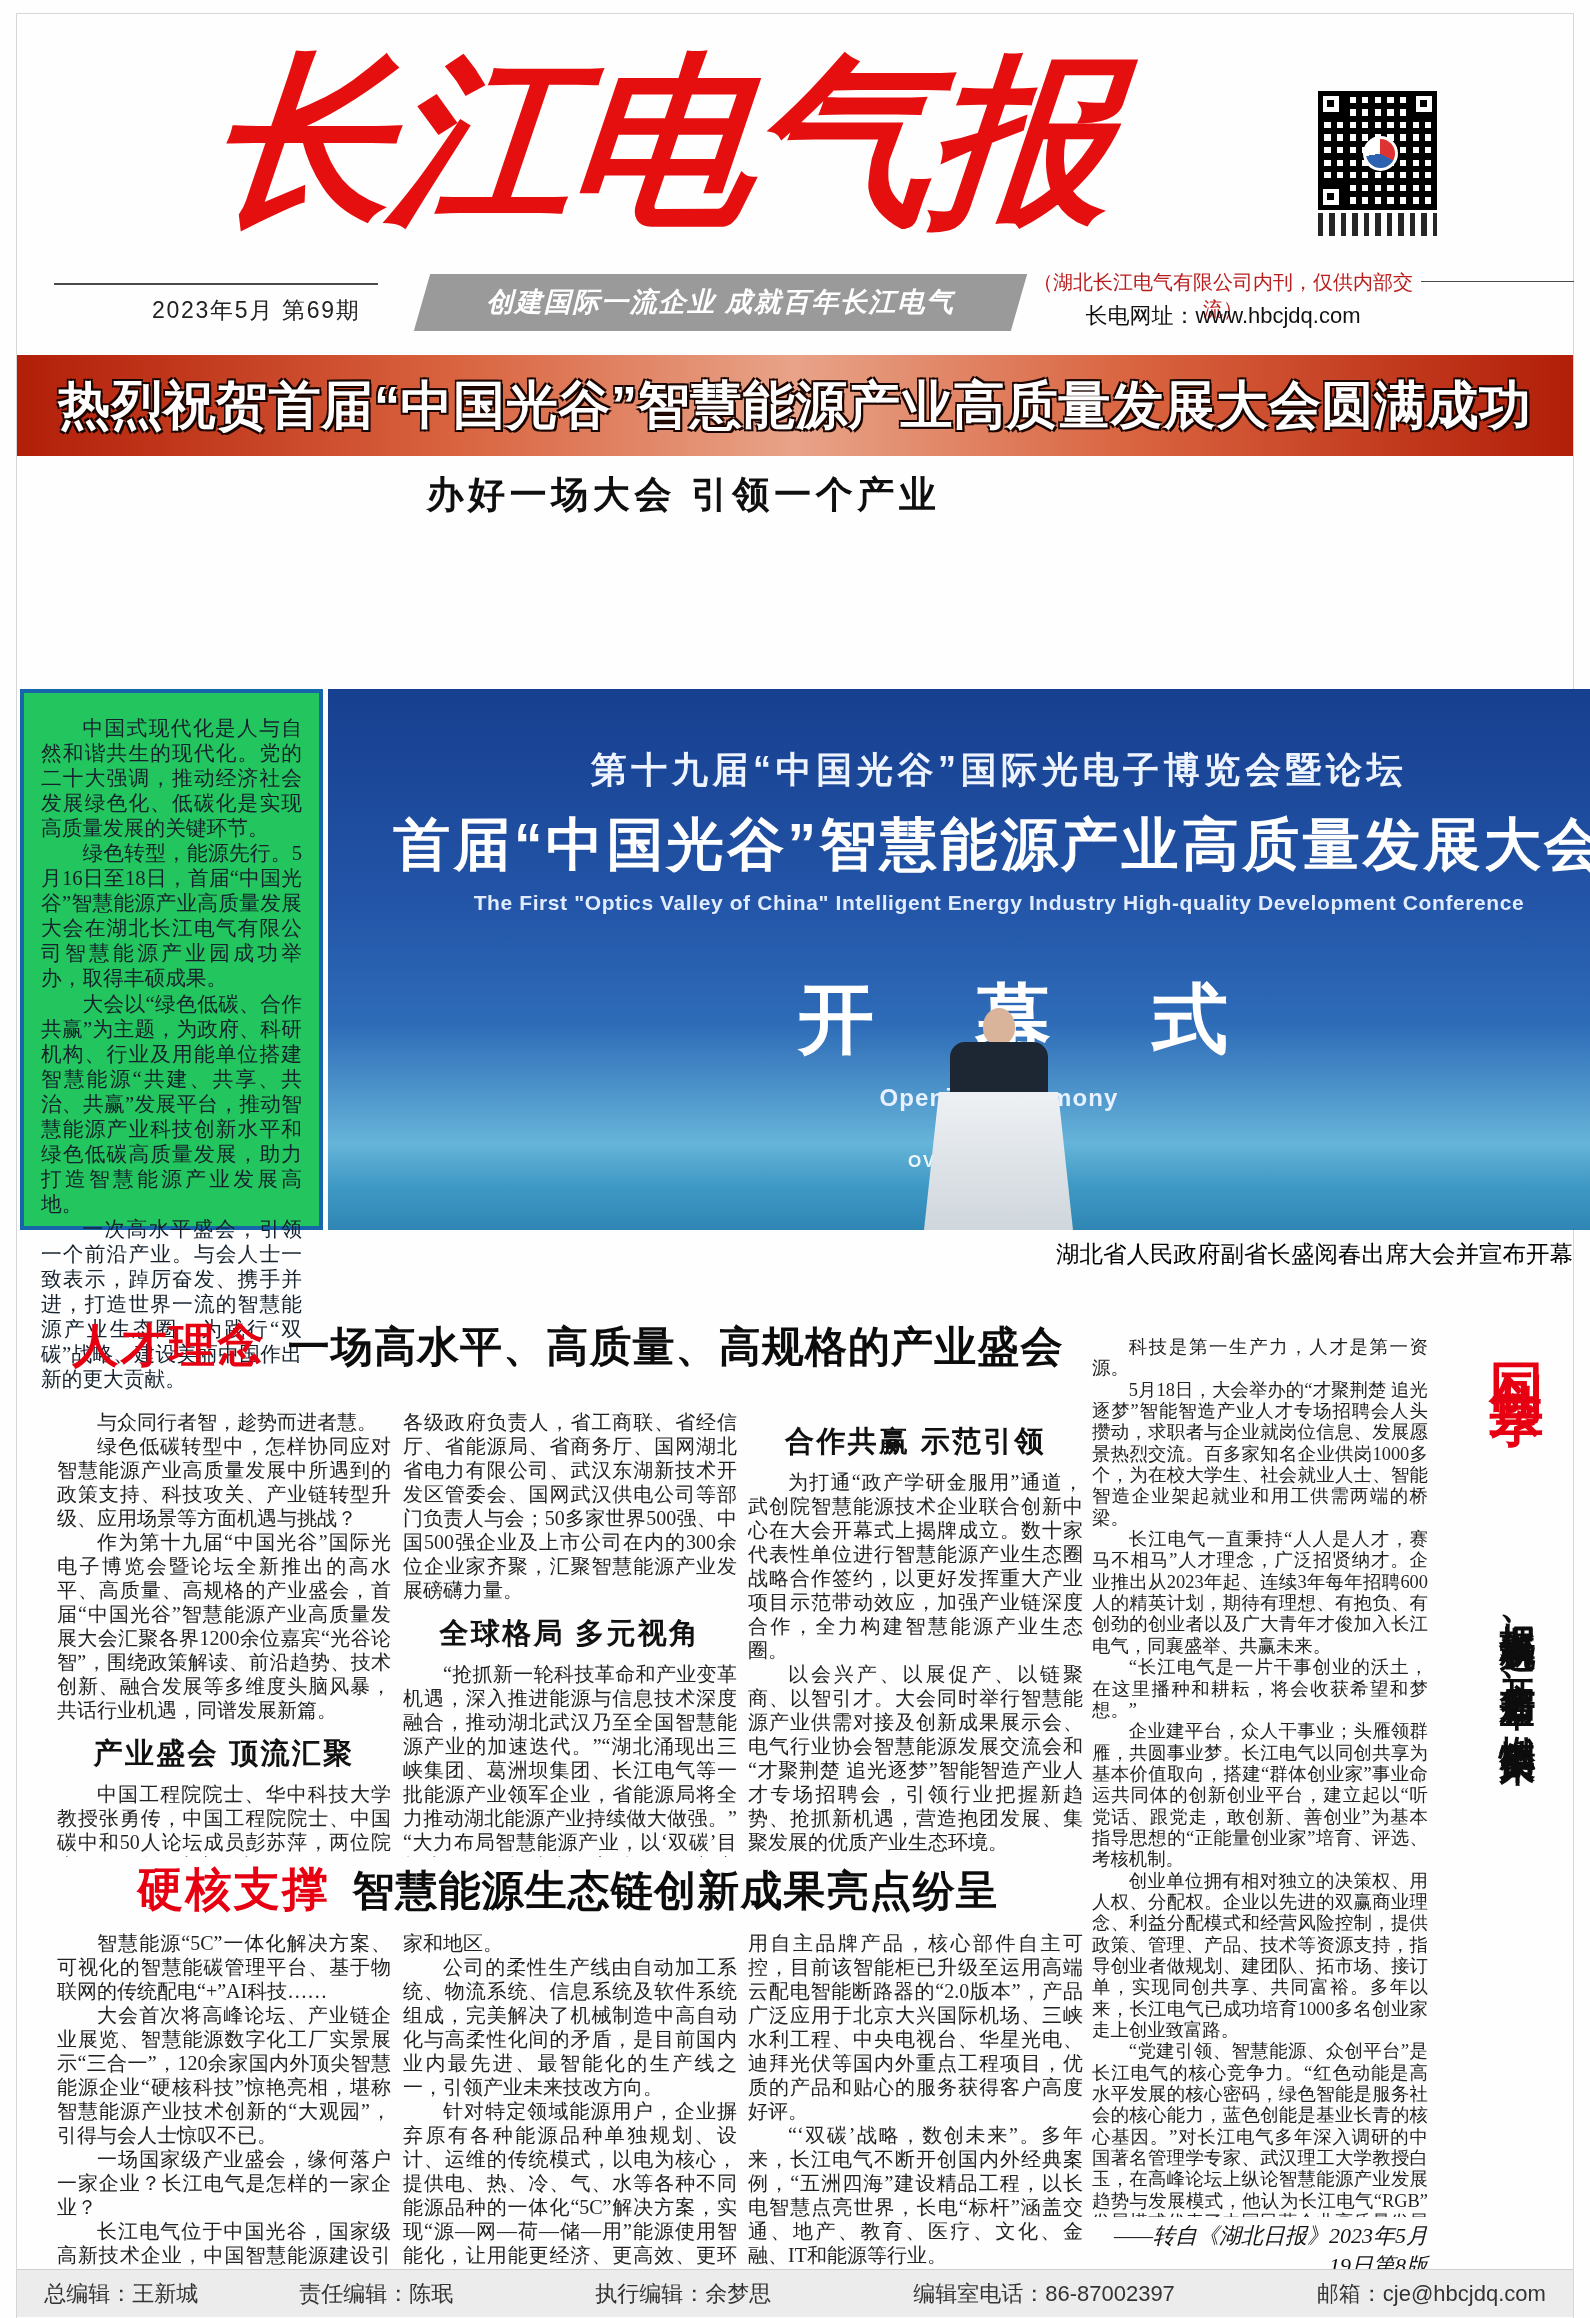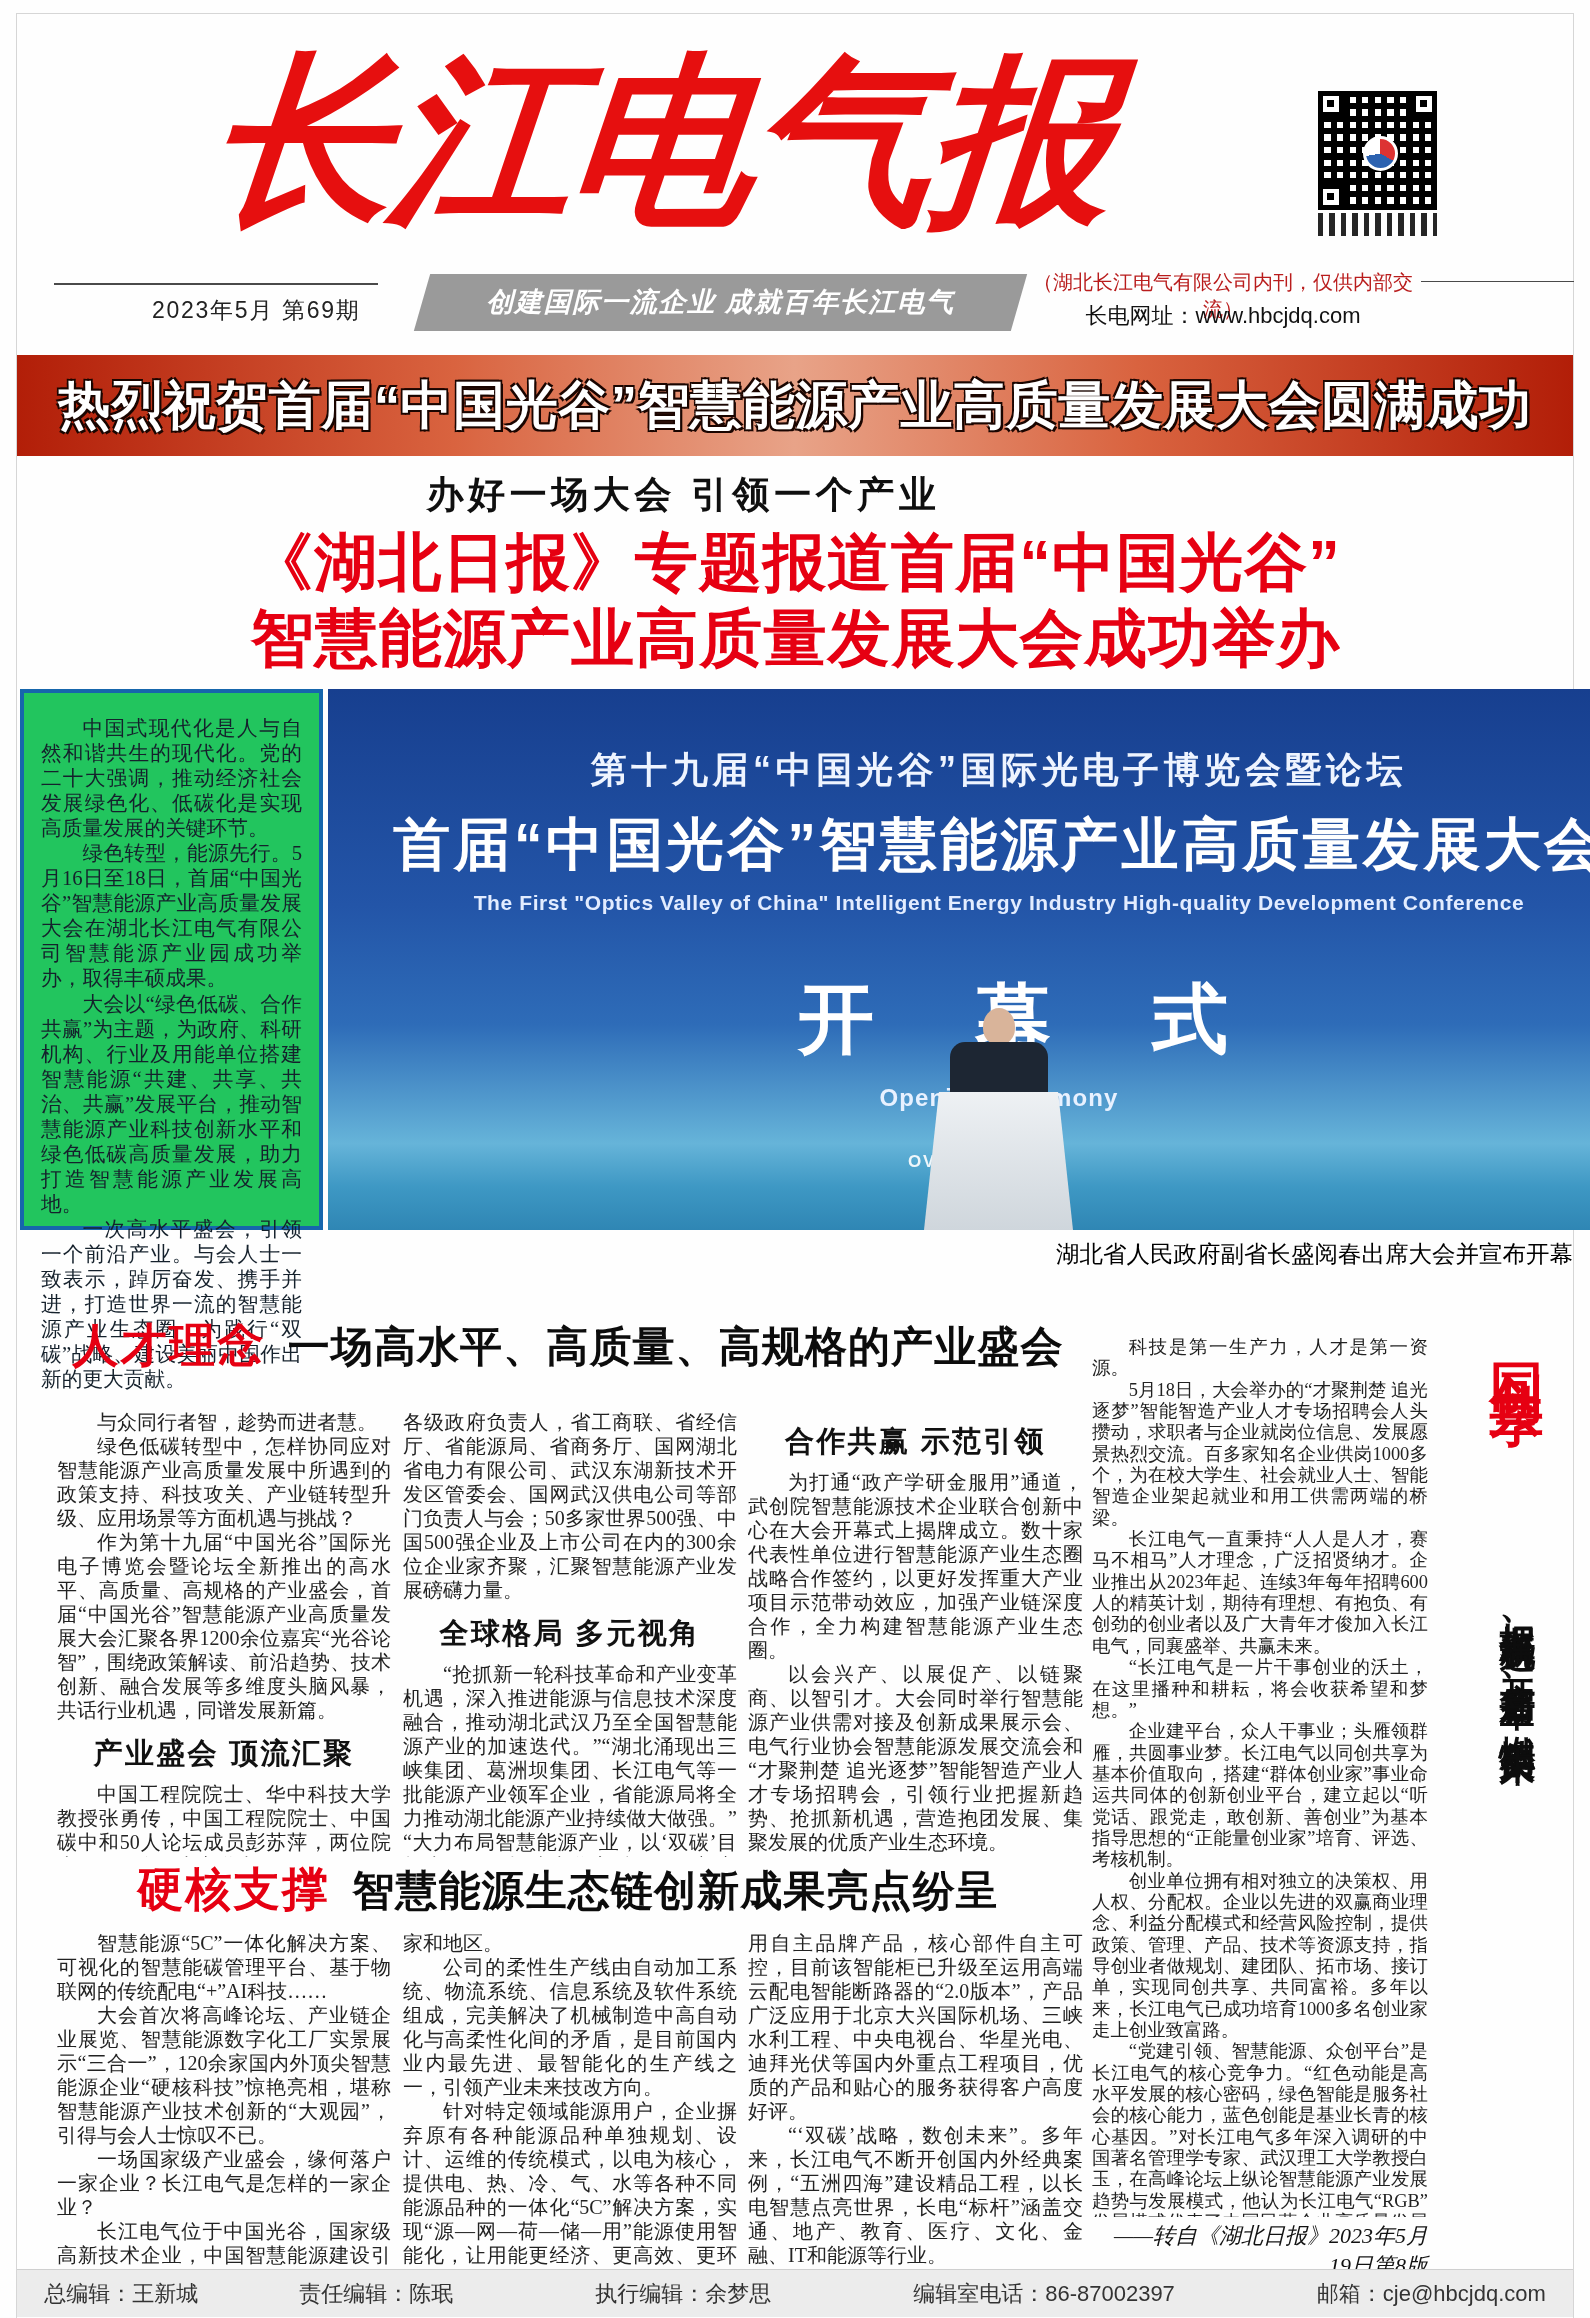--- a/index.html
+++ b/index.html
@@ -138,24 +138,20 @@
     <div class="slogan-text">创建国际一流企业  成就百年长江电气</div>
     <div class="pub-note1">（湖北长江电气有限公司内刊，仅供内部交流）</div>
     <div class="pub-note2">长电网址：www.hbcjdq.com</div>
   </div>
 
   <div class="banner">
     <span>热烈祝贺首届“中国光谷”智慧能源产业高质量发展大会圆满成功</span>
   </div>
 
   <div class="kicker">办好一场大会  引领一个产业</div>
-  <div class="redhead">
-    <div>《湖北日报》专题报道首届“中国光谷”</div>
-    <div>智慧能源产业高质量发展大会成功举办</div>
-  </div>
 
   <div class="bluebox">
     <p>中国式现代化是人与自然和谐共生的现代化。党的二十大强调，推动经济社会发展绿色化、低碳化是实现高质量发展的关键环节。</p>
     <p>绿色转型，能源先行。5月16日至18日，首届“中国光谷”智慧能源产业高质量发展大会在湖北长江电气有限公司智慧能源产业园成功举办，取得丰硕成果。</p>
     <p>大会以“绿色低碳、合作共赢”为主题，为政府、科研机构、行业及用能单位搭建智慧能源“共建、共享、共治、共赢”发展平台，推动智慧能源产业科技创新水平和绿色低碳高质量发展，助力打造智慧能源产业发展高地。</p>
     <p>一次高水平盛会，引领一个前沿产业。与会人士一致表示，踔厉奋发、携手并进，打造世界一流的智慧能源产业生态圈，为践行“双碳”战略、建设美丽中国作出新的更大贡献。</p>
   </div>
 
   <div class="photo">
     <div class="ph-t1">第十九届“中国光谷”国际光电子博览会暨论坛</div>

